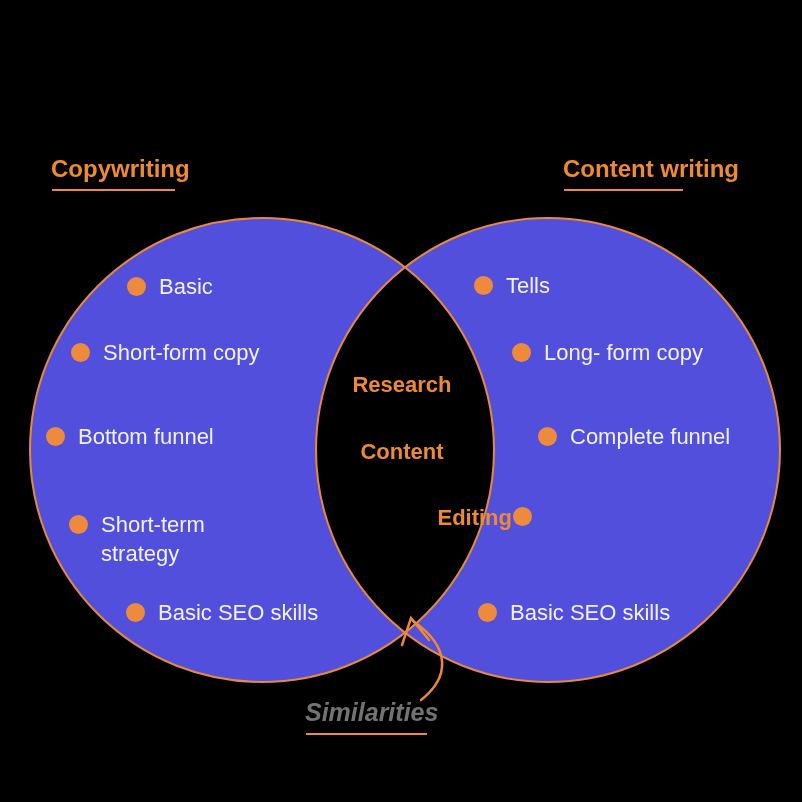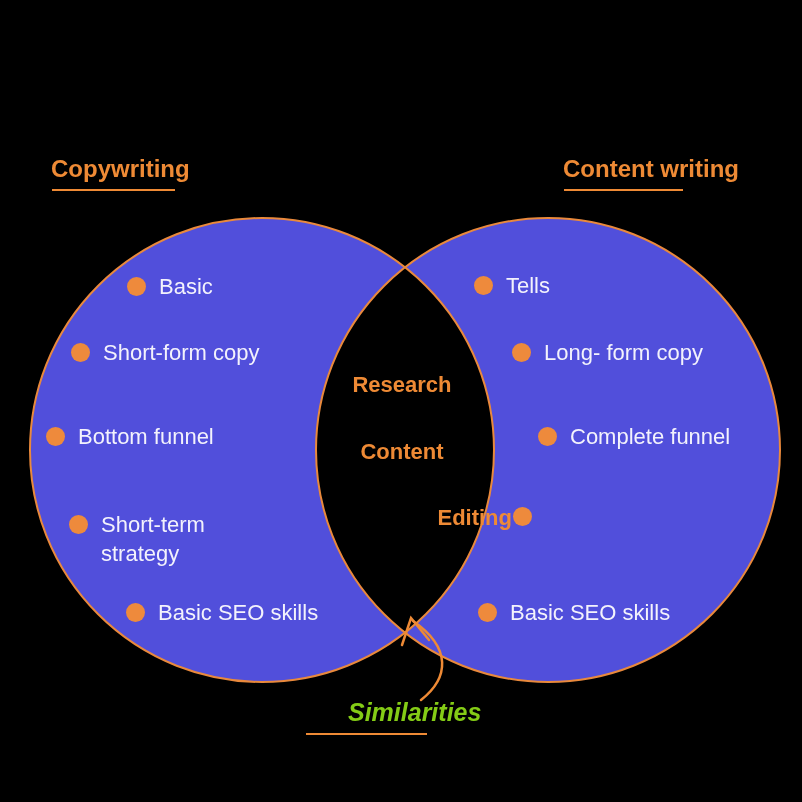--- a/index.html
+++ b/index.html
@@ -49,21 +49,21 @@
   .shared{
     position:absolute;left:292px;width:220px;text-align:center;
     color:#EE8A35;font-size:22px;font-weight:600;line-height:30px;
   }
   .s-1{top:370px;}
   .s-2{top:437px;}
   .s-3{top:503px;text-align:right;}
 
   .sim-label{
     position:absolute;left:305px;top:698px;
-    color:#84cc16;font-size:25px;font-weight:700;font-style:italic;white-space:nowrap;margin-left:43px;
+    color:#737373;font-size:25px;font-weight:700;font-style:italic;white-space:nowrap;
   }
 </style>
 </head>
 <body>
 
 <div class="stage">
 
   <svg class="venn" viewBox="0 0 802 802" aria-hidden="true">
     <defs>
       <clipPath id="clipLeft">

